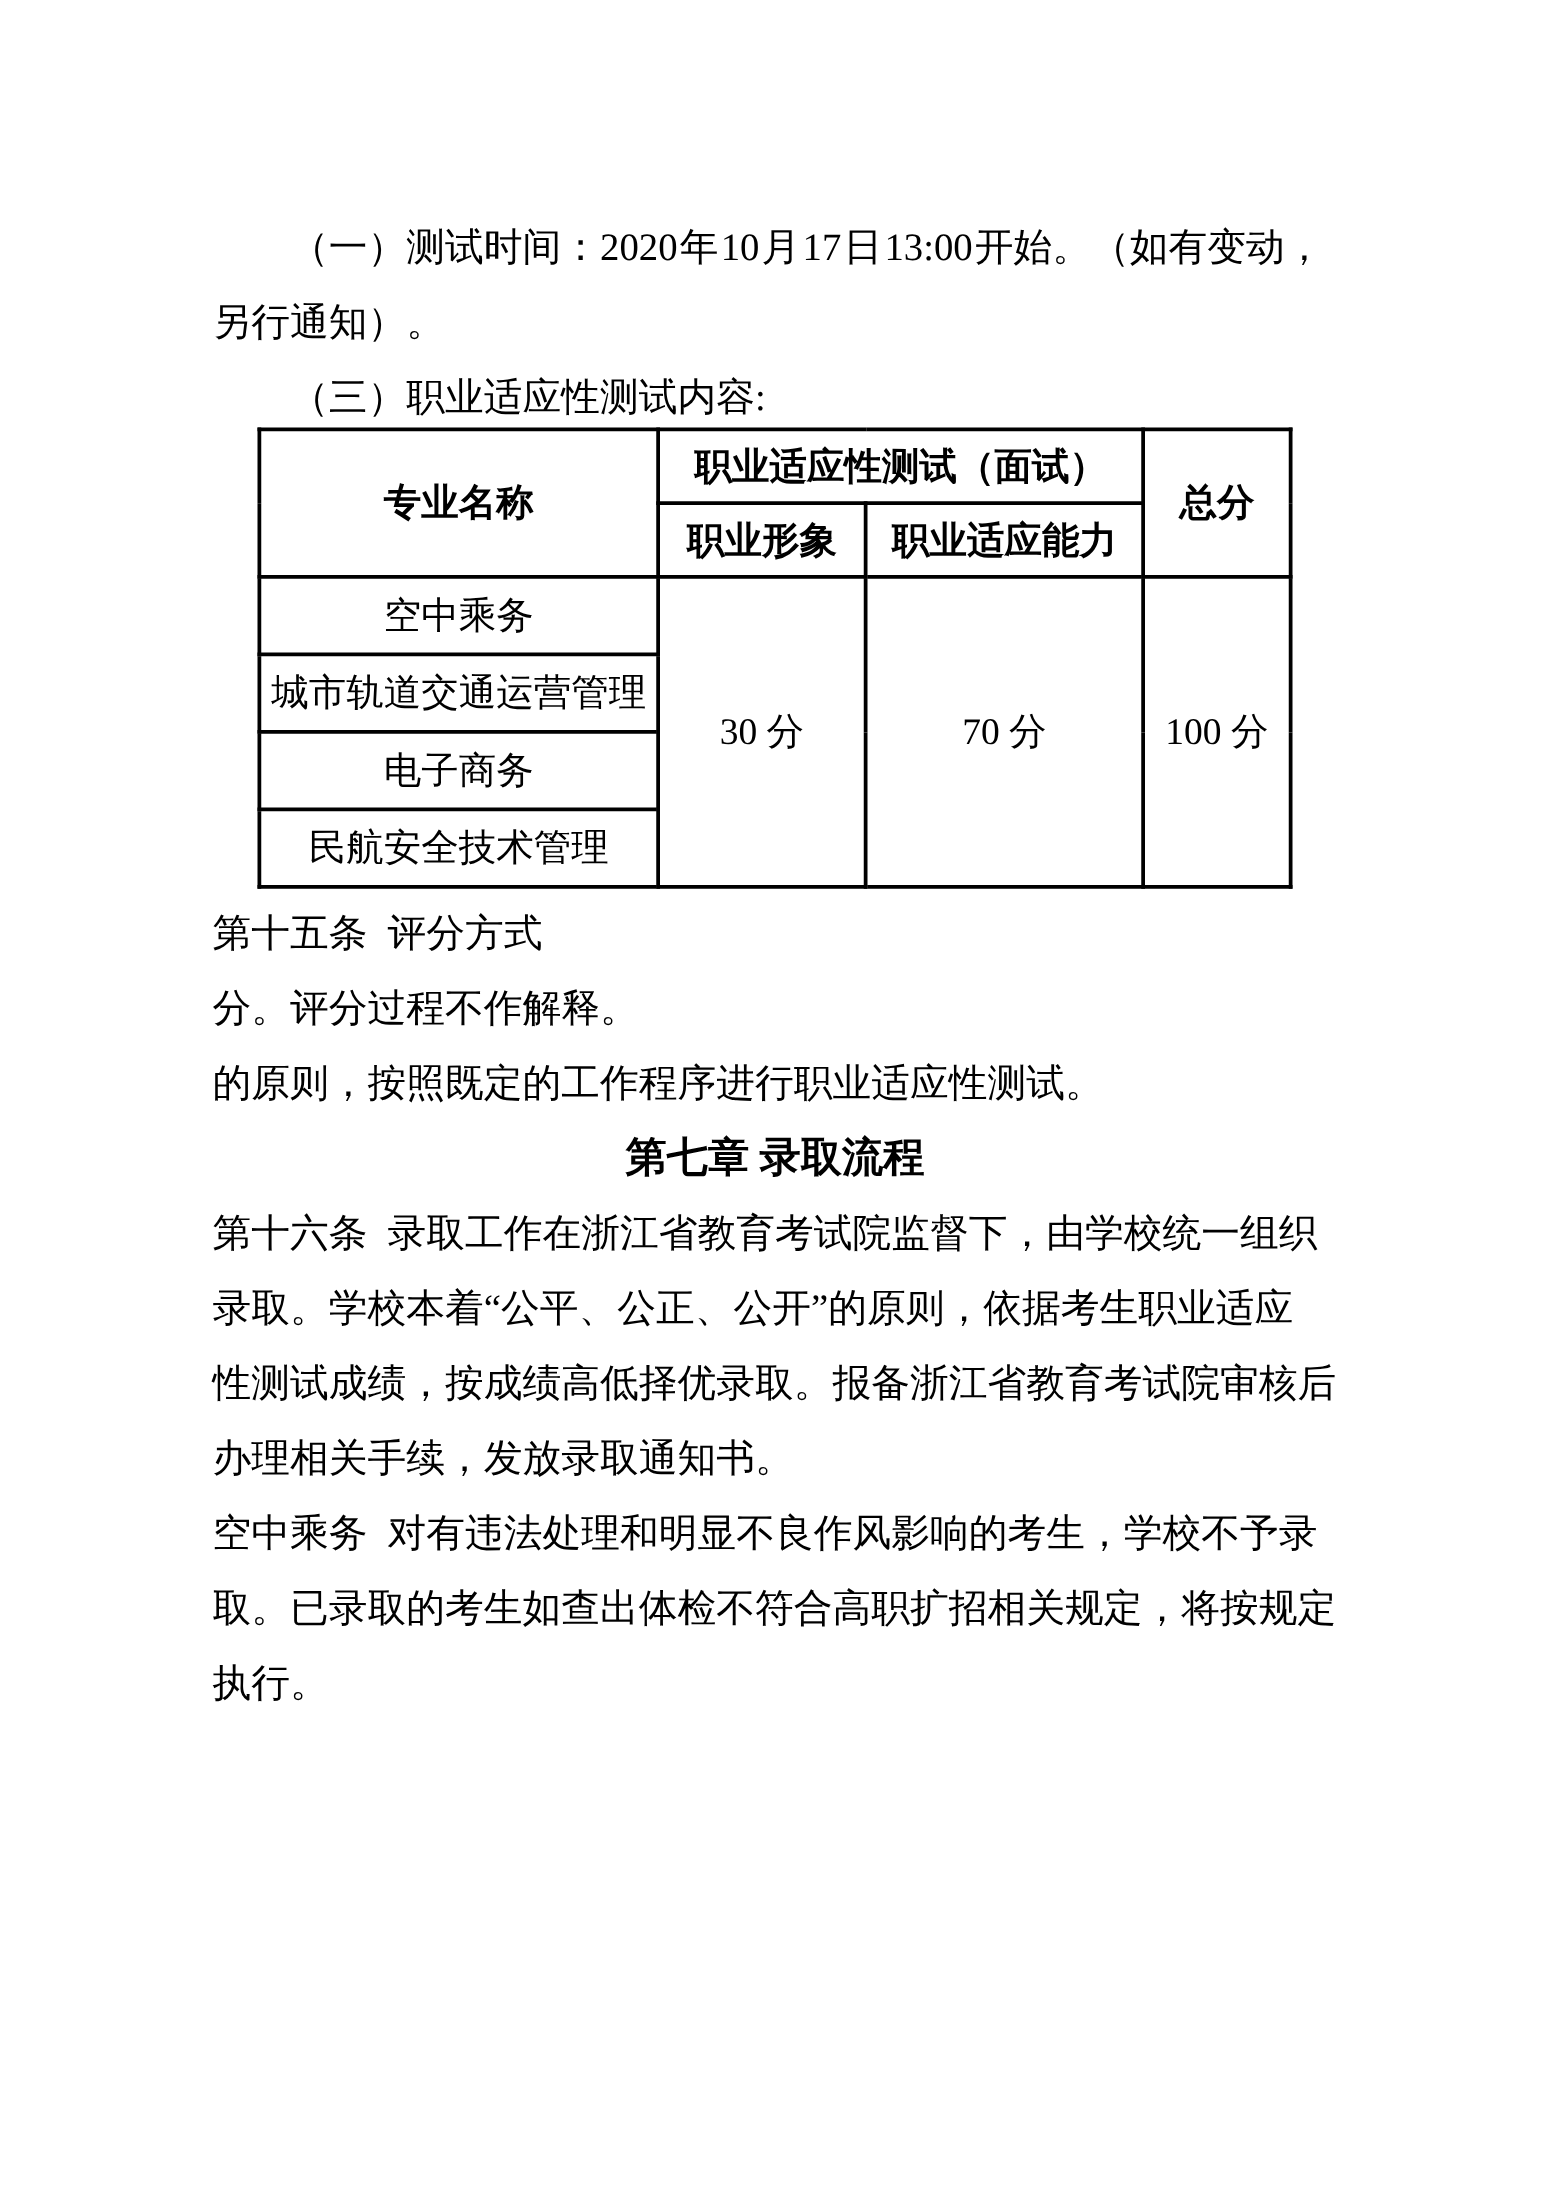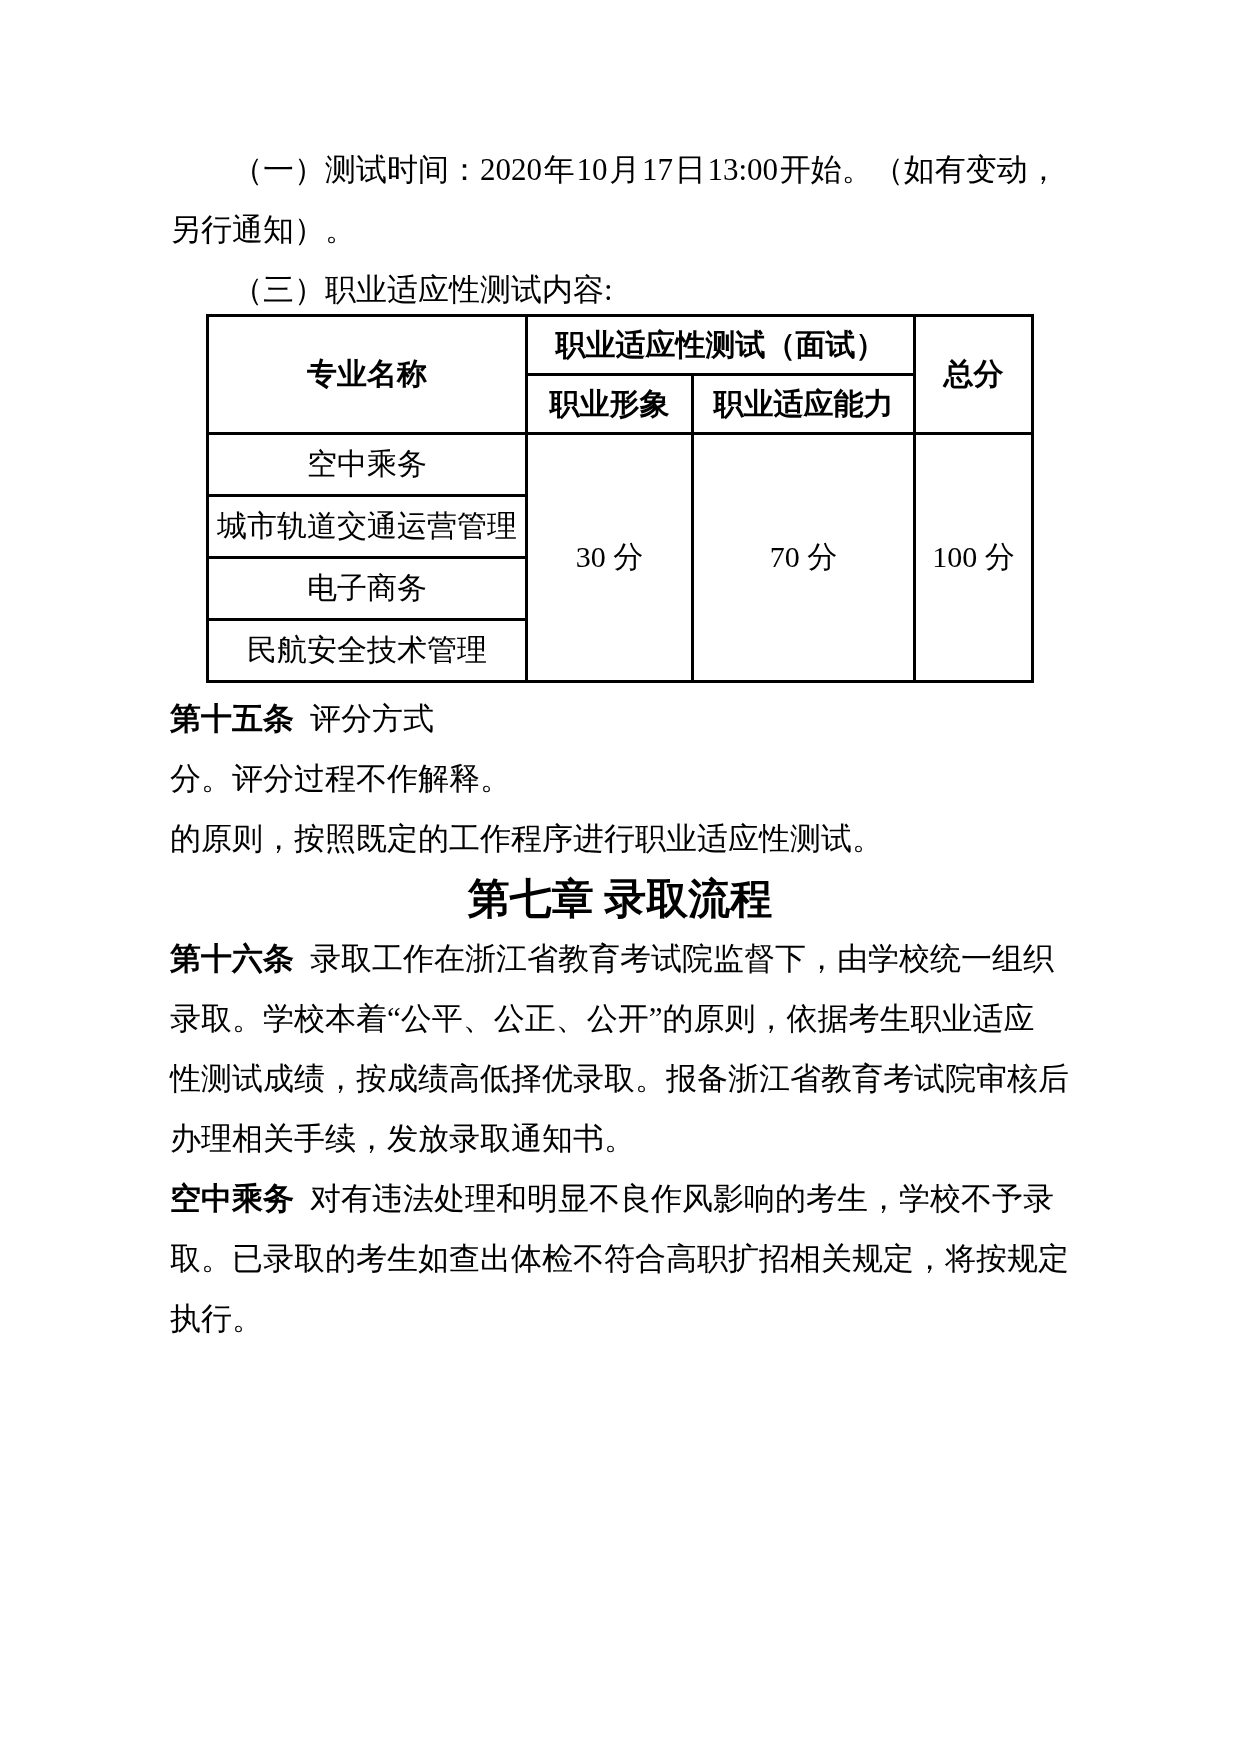--- a/index.html
+++ b/index.html
@@ -7,36 +7,36 @@
     position:relative;
     width:1241px;height:1754px;
     margin:0 auto;
     background:#ffffff;
     color:#000000;
     font-family:"Liberation Serif","DejaVu Serif",serif;
     overflow:hidden;
   }
   .doc{
     position:absolute;
-    left:170px;top:140px;
+    left:170px;top:168px;
     width:900px;
   }
   .line{
     height:60px;line-height:60px;
     font-size:31px;
     white-space:nowrap;
   }
   .ind{padding-left:62px;}
   .tight{word-spacing:-6px;}
-  .b{font-weight:bold;margin-right:16px;}
+  .b{font-weight:normal;margin-right:16px;}
   .heading{
     height:60px;line-height:60px;
     text-align:center;
     font-weight:bold;
-    font-size:42px;
+    font-size:33px;
     white-space:nowrap;
   }
   table.score{
     border-collapse:collapse;
     table-layout:fixed;
     width:825px;
     margin:-6px auto 6px auto;
   }
   table.score td{
     border:3px solid #000;

